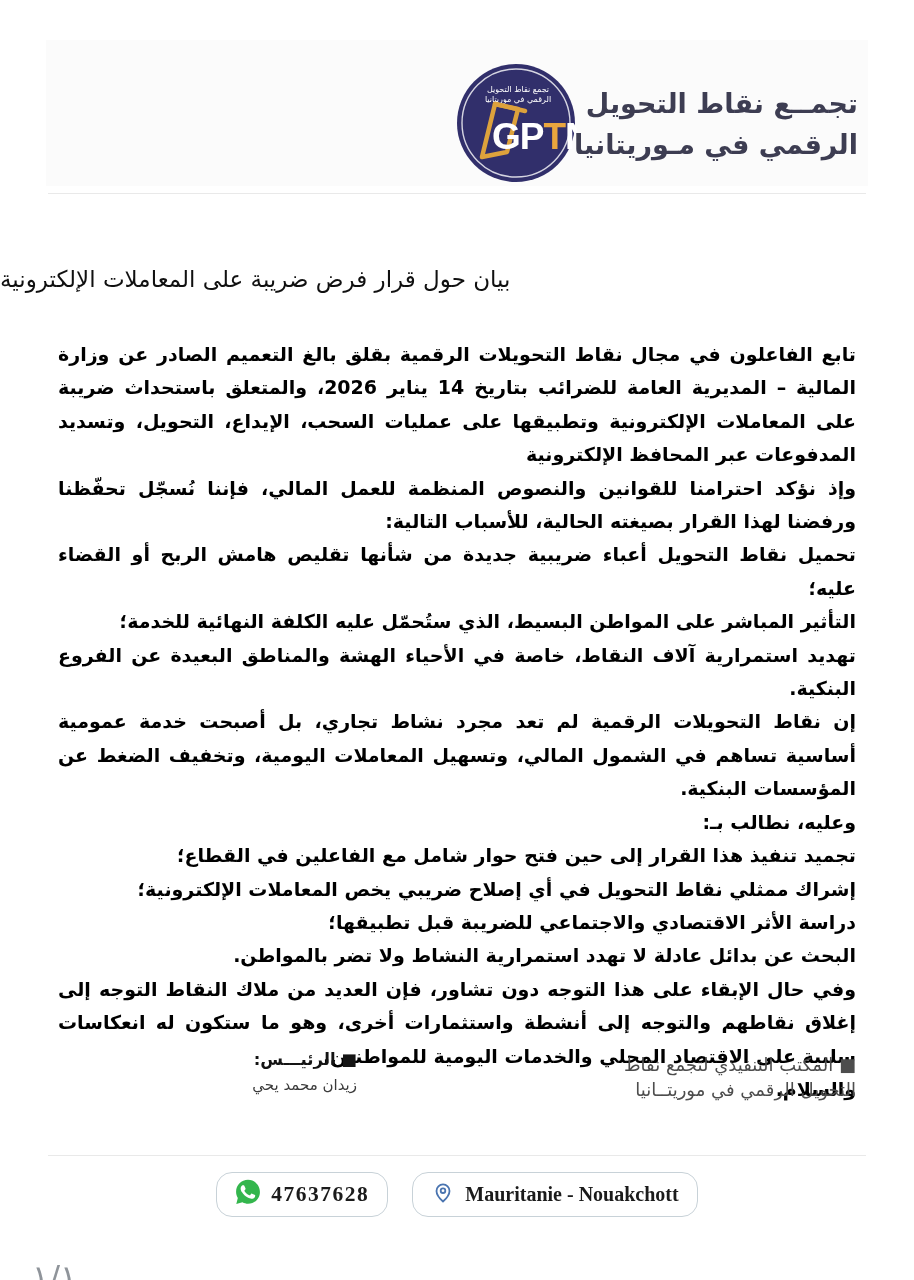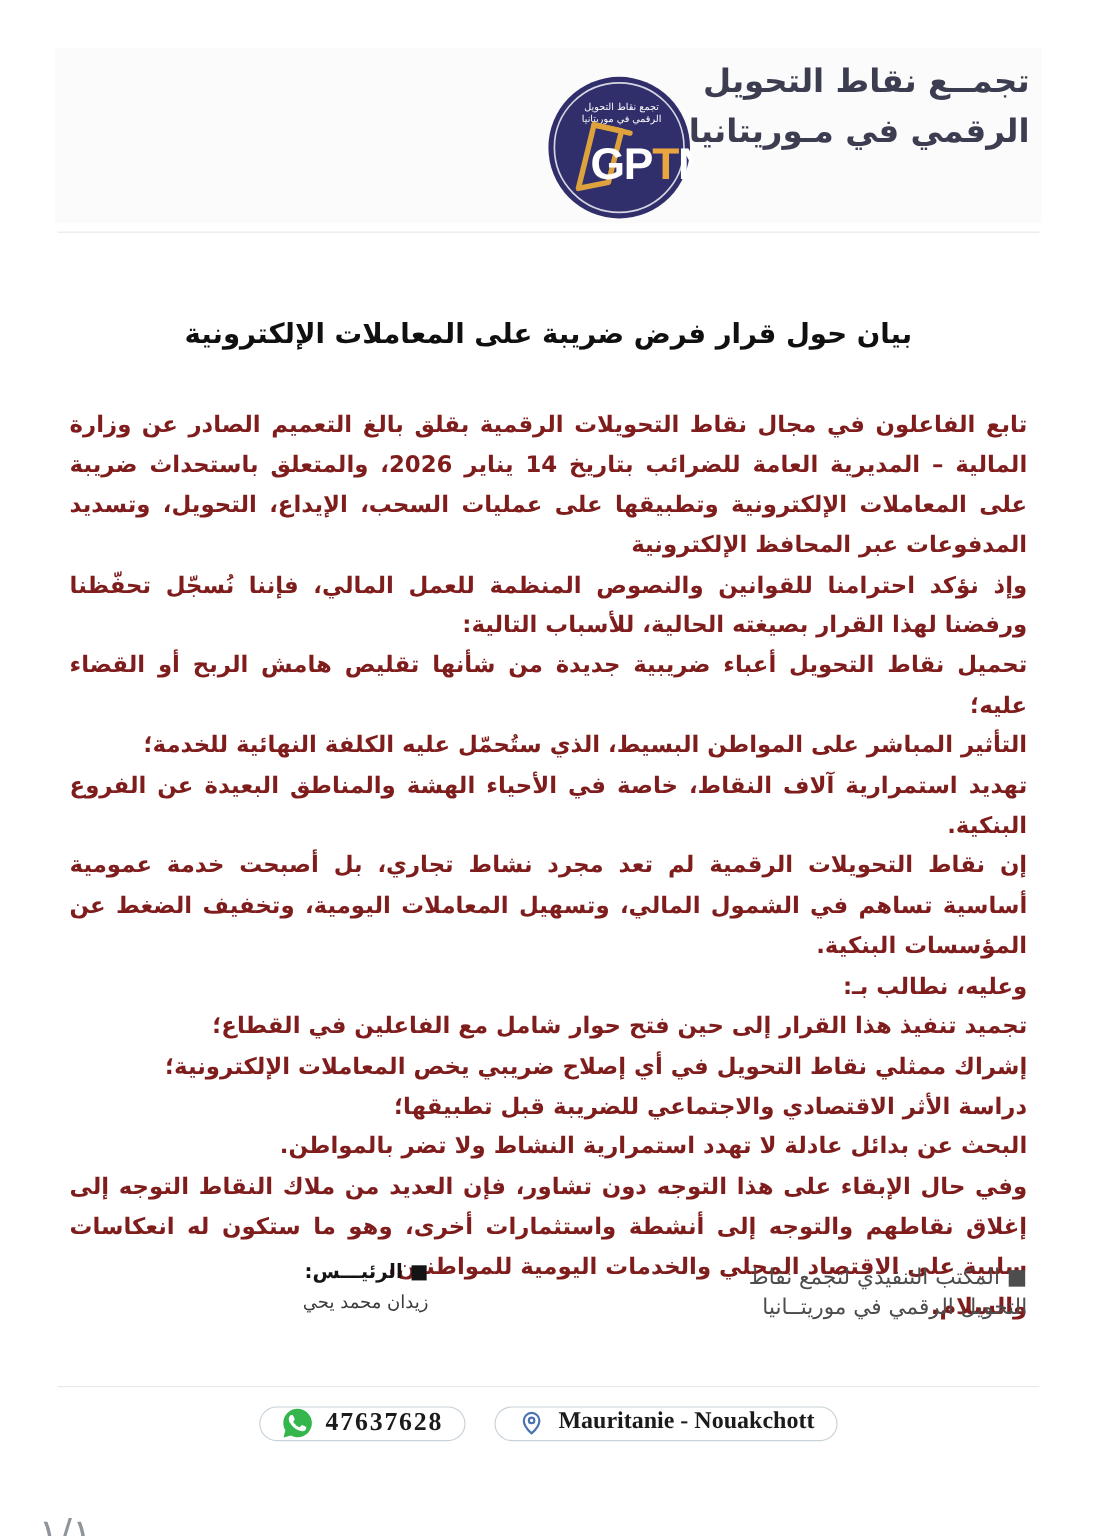--- a/index.html
+++ b/index.html
@@ -14,58 +14,58 @@
     position:absolute; left:46px; top:40px; width:822px; height:146px;
     background:#fbfbfb;
   }
   .org-fr {
     position:absolute; left:38px; top:44px;
     font-family:"Liberation Sans", sans-serif;
     font-size:22px; line-height:31px; color:#282828;
   }
   .logo-wrap { position:absolute; left:409px; top:22px; width:122px; height:122px; }
   .org-ar {
-    position:absolute; right:10px; top:8px; text-align:right; direction:rtl;
+    position:absolute; right:10px; top:43px; text-align:right; direction:rtl;
     font-size:27px; font-weight:bold; line-height:41px; color:#3d3d52;
   }
   .rule { position:absolute; left:48px; right:48px; height:1px; background:#e9e9e9; }
   .rule-top { top:193px; }
   .rule-bottom { top:1155px; }
   
   .doc-title {
     position:absolute; left:0; right:0; top:266px;
-    text-align:center; direction:rtl;
-    font-size:23px; font-weight:bold; color:#101010;
+    text-align:left; direction:rtl;
+    font-size:23px; font-weight:normal; color:#101010;
   }
   
   .doc-body {
     position:absolute; left:58px; right:58px; top:338px;
     direction:rtl; text-align:justify; text-align-last:right;
-    font-size:19px; font-weight:700; color:#7f1d1d; line-height:33.4px;
+    font-size:19px; font-weight:700; color:#000000; line-height:33.4px;
   }
   .doc-body p { margin:0; }
   
   .sig-office {
     position:absolute; right:58px; top:1052px; direction:rtl; text-align:right;
     font-size:18px; color:#4d4d4d; line-height:25px; font-weight:500;
   }
   .sig-president {
     position:absolute; right:557px; top:1050px; direction:rtl; text-align:right;margin-left:12px;
   }
   .sig-president .sig-title { font-size:16.5px; font-weight:bold; color:#141414; }
   .sig-president .sig-name  { font-size:15px; color:#3a3a3a; margin-top:7px; margin-left:8px; }
   
   .contact-row {
     position:absolute; left:58px; right:58px; top:1172px;
     display:flex; justify-content:center; align-items:center; gap:24px;
   }
   .pill {
-    display:flex; gap:10px;
+    display:flex; align-items:center; gap:10px;
     border:1.5px solid #c8d2d8; border-radius:16px; background:#ffffff;
-    height:29px; padding:0 18px;
+    height:45px; padding:0 18px;
     font-family:"Liberation Serif", serif; font-weight:bold;
     font-size:20px; color:#1b1b1b; white-space:nowrap;
   }
   .pill .num { letter-spacing:1.5px; font-size:21.5px; }
   .pill svg { flex:0 0 auto; }
   
   .page-marker {
     position:absolute; left:32px; bottom:-16px;
     font-size:32px; color:#8f949a; direction:rtl;
   }

